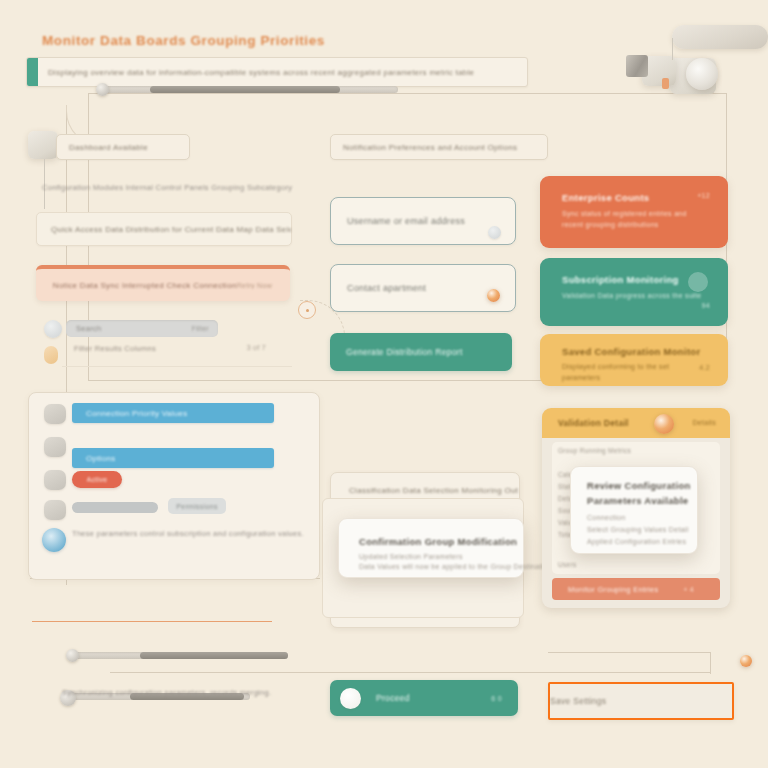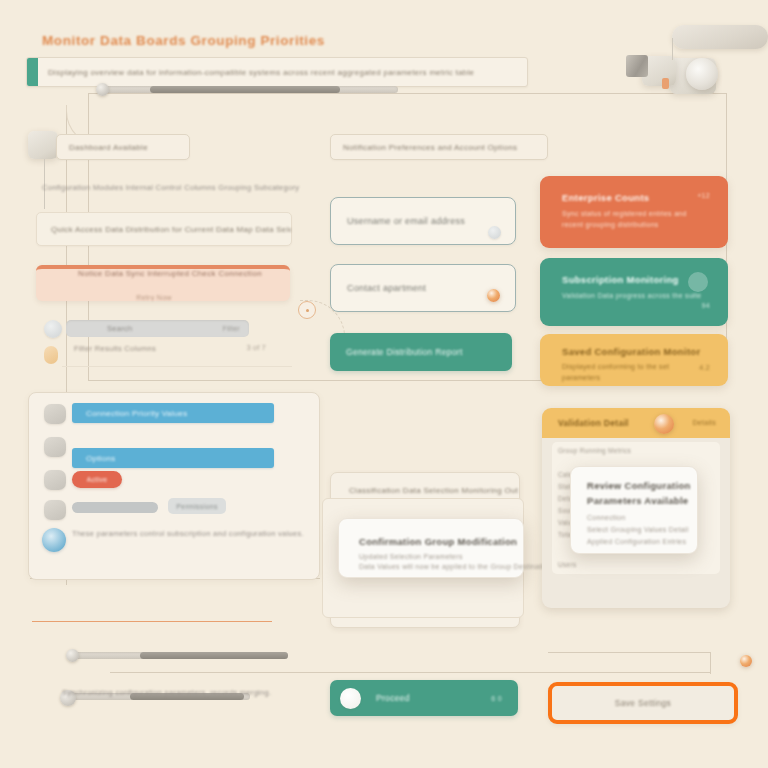--- a/index.html
+++ b/index.html
@@ -96,23 +96,22 @@
   .row-soft{
     position:absolute;border:1px solid #e7ddcc;border-radius:5px;
     background:#f6f0e4;display:flex;align-items:center;
     box-shadow:0 1px 2px rgba(130,115,95,.06);
   }
   .row-soft .t{font-size:8px;color:#8b8173;padding-left:14px;}
 
   .alert{
     position:absolute;border-radius:6px;background:#f7ddcc;
     border-top:4px solid #e58a63;
-    display:flex;align-items:center;justify-content:space-between;
+    display:flex;align-items:center;justify-content:flex-end;
     box-shadow:0 2px 5px rgba(150,110,80,.12);
-    flex-direction:column;
   }
   .alert .t{font-size:8px;color:#9a7462;padding-left:14px;}
   .alert .meta{font-size:7px;color:#b99a85;padding-right:18px;}
 
   
   .field{
     position:absolute;border-radius:5px;background:#d8d8d6;
     display:flex;align-items:center;
     box-shadow:inset 0 1px 2px rgba(110,100,85,.12);
   }
@@ -178,22 +177,22 @@
 
   
   .btn-teal{
     position:absolute;border-radius:7px;background:#479e86;
     display:flex;align-items:center;
     box-shadow:0 2px 5px rgba(60,120,105,.22);
   }
   .btn-teal .t{font-size:8.5px;color:#eef7f4;padding-left:16px;flex:1;}
   .btn-teal .r{font-size:7px;color:#cbe6de;padding-right:16px;text-align:right;line-height:9px;}
   .btn-outline{
-    position:absolute;border:4px solid #f97316;border-radius:9px;background:#f2ece1;
-    display:flex;align-items:center;justify-content:center;
+    position:absolute;border:2px solid #f97316;border-radius:2px;background:#f2ece1;
+    display:flex;align-items:center;justify-content:flex-start;
     font-size:8.5px;color:#8b8173;
     box-shadow:0 2px 4px rgba(130,115,95,.1);
   }
 
   
   .card{
     position:absolute;border-radius:9px;
     box-shadow:0 3px 8px rgba(140,115,90,.18);
     overflow:hidden;
   }
@@ -298,37 +297,37 @@
 
   <div class="dev-box" style="left:28px;top:131px;width:30px;height:28px;"></div>
   <div class="chip" style="left:56px;top:134px;width:132px;height:24px;">
     <span class="blurtxt">Dashboard Available</span>
   </div>
   <div class="chip" style="left:330px;top:134px;width:216px;height:24px;">
     <span class="blurtxt">Notification Preferences and Account Options</span>
   </div>
   <div class="vline" style="left:44px;top:159px;height:50px;background:#cfc9bd;"></div>
 
-  <div class="para blurtxt" style="left:42px;top:181px;width:260px;">Configuration Modules Internal Control Columns Grouping Subcategory</div>
+  <div class="para blurtxt" style="left:42px;top:181px;width:260px;">Configuration Modules Internal Control Panels Grouping Subcategory</div>
 
   <div class="row-soft" style="left:36px;top:212px;width:254px;height:32px;">
     <div class="t blurtxt">Quick Access Data Distribution for Current Data Map Data Selection</div>
   </div>
 
   <div class="alert" style="left:36px;top:265px;width:254px;height:32px;">
     <div class="t blurtxt">Notice Data Sync Interrupted Check Connection</div>
     <div class="meta blurtxt">Retry Now</div>
   </div>
 
   <div class="mini-circle" style="left:298px;top:301px;width:16px;height:16px;">
     <i></i>
   </div>
 
   <div class="avatar-rnd" style="left:44px;top:320px;width:18px;height:18px;"></div>
-  <div class="field" style="left:66px;top:320px;width:152px;height:17px;padding-left:31px;">
+  <div class="field" style="left:66px;top:320px;width:152px;height:17px;">
     <div class="t blurtxt" placeholder="Search">Search</div>
     <div class="r blurtxt">Filter</div>
   </div>
 
   <div class="avatar-amber" style="left:44px;top:346px;width:14px;height:18px;"></div>
   <div class="fieldrow" style="left:62px;top:344px;width:230px;height:22px;">
     <div class="t blurtxt">Filter Results Columns</div>
     <div class="r blurtxt">3 of 7</div>
   </div>
 
@@ -405,20 +404,24 @@
     <div class="sub blurtxt" style="top:27px;width:146px;white-space:normal;">Displayed conforming to the set parameters</div>
     <div class="corner blurtxt" style="top:30px;">4.2</div>
   </div>
 
   <div class="dpanel" style="left:542px;top:408px;width:188px;height:200px;">
     <div class="dpanel-head">
       <div class="t blurtxt">Validation Detail</div>
       <div class="r blurtxt">Details</div>
     </div>
     <div class="dpanel-body"></div>
+    <div class="dpanel-foot">
+      <div class="t blurtxt">Monitor Grouping Entries</div>
+      <div class="r blurtxt">+ 4</div>
+    </div>
   </div>
   <div class="badge-orb" style="left:654px;top:414px;width:20px;height:20px;"></div>
 
   <div class="dmini blurtxt" style="left:558px;top:446px;">Group Running Metrics</div>
   <div class="dmini blurtxt" style="left:558px;top:470px;">Category</div>
   <div class="dmini blurtxt" style="left:558px;top:482px;">Status</div>
   <div class="dmini blurtxt" style="left:558px;top:494px;">Detail</div>
   <div class="dmini blurtxt" style="left:558px;top:506px;">Source</div>
   <div class="dmini blurtxt" style="left:558px;top:518px;">Value</div>
   <div class="dmini blurtxt" style="left:558px;top:530px;">Total</div>

